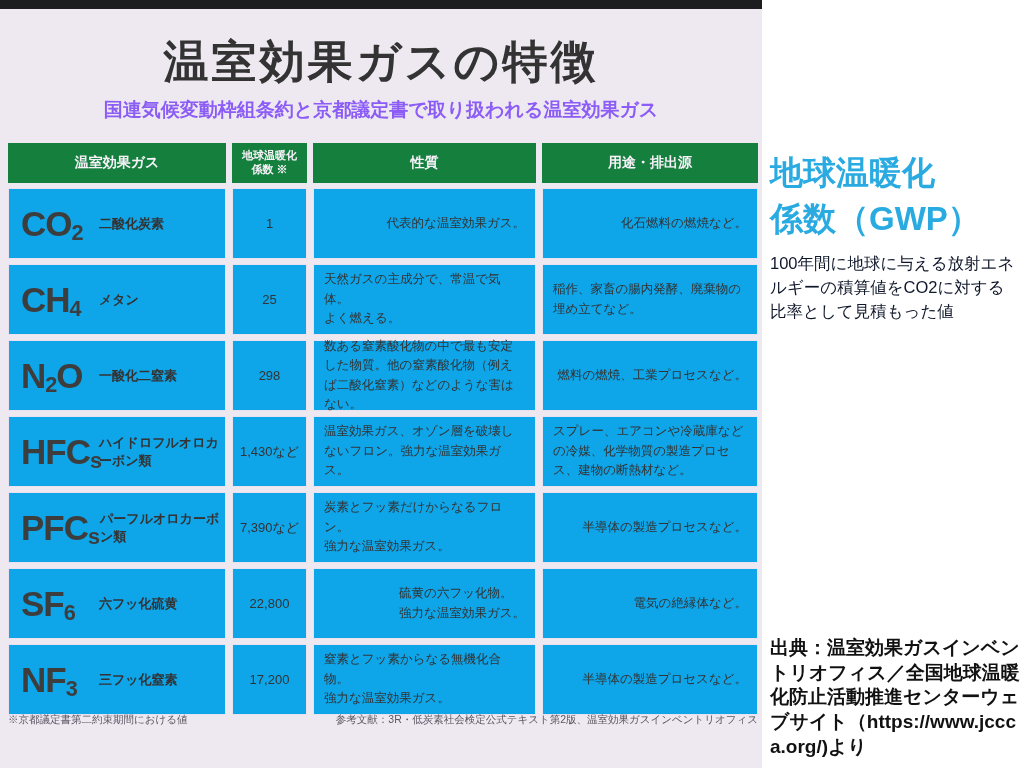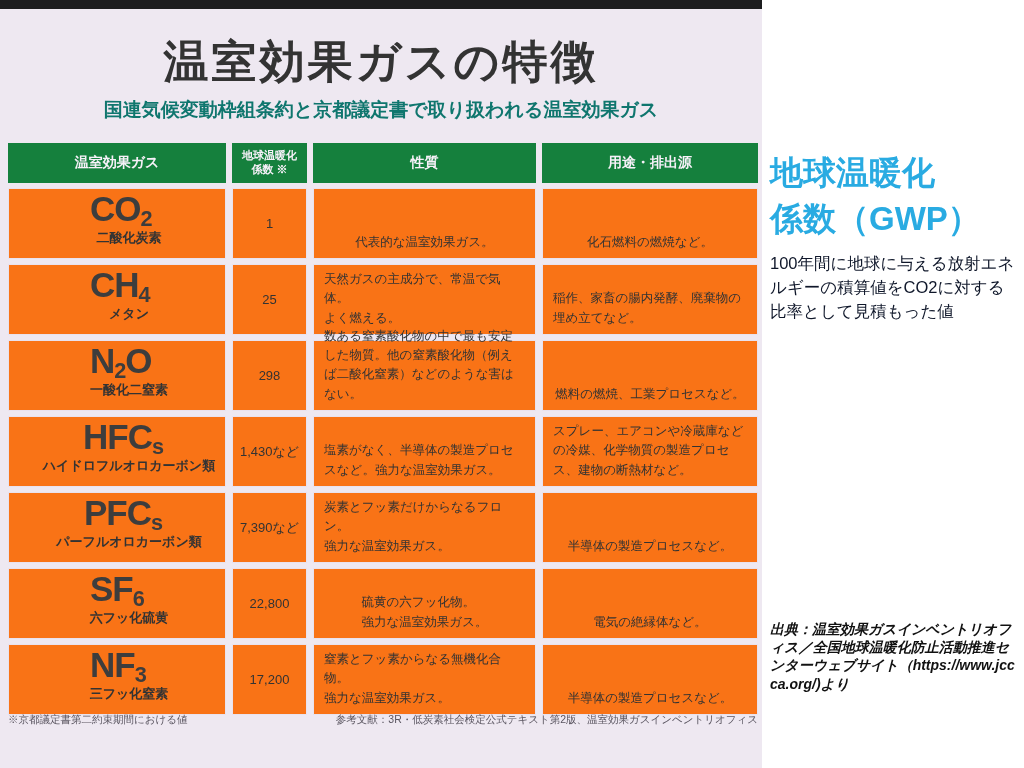--- a/index.html
+++ b/index.html
@@ -6,50 +6,50 @@
   html,body { width:1024px; height:768px; background:#fff;
     font-family:"Liberation Sans", sans-serif; }
   .stage { position:relative; width:1024px; height:768px; overflow:hidden; background:#fff; }
 
   
   .slide { position:absolute; left:0; top:0; width:762px; height:768px; background:#EEE8F1; }
   .topbar { position:absolute; left:0; top:0; width:762px; height:9px; background:#1D1D1F; }
   .title { position:absolute; top:32px; left:0; width:762px; text-align:center;
     font-size:45px; font-weight:bold; color:#333; letter-spacing:3px; }
   .subtitle { position:absolute; top:97px; left:0; width:762px; text-align:center;
-    font-size:19px; font-weight:bold; color:#0f766e; }
+    font-size:19px; font-weight:bold; color:#8b5cf6; }
 
   
   .ghg-table { position:absolute; left:8px; top:143px; width:750px;
     display:grid; grid-template-columns:218px 75px 223px 216px; gap:5px 6px; }
   .th { background:#15803d; color:#F7F1F9; font-weight:bold; height:40px;
     display:flex; align-items:center; justify-content:center; text-align:center;
     font-size:14px; line-height:1.25; white-space:pre-line; }
   .th.small { font-size:11px; }
-  .td { background:#f97316; border:1px solid #E9E2EE; height:71px; color:#333;flex-direction:column; }
+  .td { background:#0ea5e9; border:1px solid #E9E2EE; height:71px; color:#333; }
   .gas { display:flex; align-items:center; padding-left:12px; }
   .formula { font-size:35px; font-weight:bold; color:#3D3D3D; letter-spacing:-1px;
     min-width:66px; white-space:nowrap; }
   .formula .sub { font-size:0.62em; position:relative; top:0.22em; }
   .gasname { font-size:13px; font-weight:bold; color:#333; margin-left:12px; }
   .gwp { display:flex; align-items:center; justify-content:center; font-size:13px; }
   .txt { display:flex; align-items:center; padding:6px 10px;justify-content:flex-end; }
   .txt span { font-size:12.5px; line-height:1.55; white-space:pre-line; }
 
   .footrow { position:absolute; top:713px; left:8px; width:750px;
     display:flex; justify-content:space-between; font-size:10.5px; color:#5a5560; }
 
   
   .panel { position:absolute; left:762px; top:0; width:262px; height:768px; background:#fff; }
   .gwp-head { position:absolute; left:8px; top:150px; width:250px;
     font-size:33px; font-weight:bold; color:#29ABE2; line-height:1.4; white-space:pre-line; }
   .gwp-desc { position:absolute; left:8px; top:252px; width:250px;
     font-size:16.5px; color:#0f172a; line-height:1.45; }
-  .source { position:absolute; left:8px; top:620px; width:252px;
-    font-size:14px; font-weight:bold; color:#111; line-height:1.3; word-break:break-all;font-style:italic; }
+  .source { position:absolute; left:8px; top:636px; width:252px;
+    font-size:19px; font-weight:bold; color:#111; line-height:1.3; word-break:break-all; }
 </style>
 </head>
 <body>
 
 <div class="stage">
 
   <div class="slide">
     <div class="topbar"></div>
     <div class="title">温室効果ガスの特徴</div>
     <div class="subtitle">国連気候変動枠組条約と京都議定書で取り扱われる温室効果ガス</div>
@@ -93,21 +93,21 @@
         </div>
         <div class="td txt">
           <span>燃料の燃焼、工業プロセスなど。</span>
         </div>
         <div class="td gas">
           <div class="formula"><span>HFC</span><span class="sub">s</span></div>
           <div class="gasname">ハイドロフルオロカーボン類</div>
         </div>
         <div class="td gwp">1,430など</div>
         <div class="td txt">
-          <span>塩素がなく、半導体の製造プロセスなど。強力な温室効果ガス。</span>
+          <span>温室効果ガス、オゾン層を破壊しないフロン。強力な温室効果ガス。</span>
         </div>
         <div class="td txt">
           <span>スプレー、エアコンや冷蔵庫などの冷媒、化学物質の製造プロセス、建物の断熱材など。</span>
         </div>
         <div class="td gas">
           <div class="formula"><span>PFC</span><span class="sub">s</span></div>
           <div class="gasname">パーフルオロカーボン類</div>
         </div>
         <div class="td gwp">7,390など</div>
         <div class="td txt">

